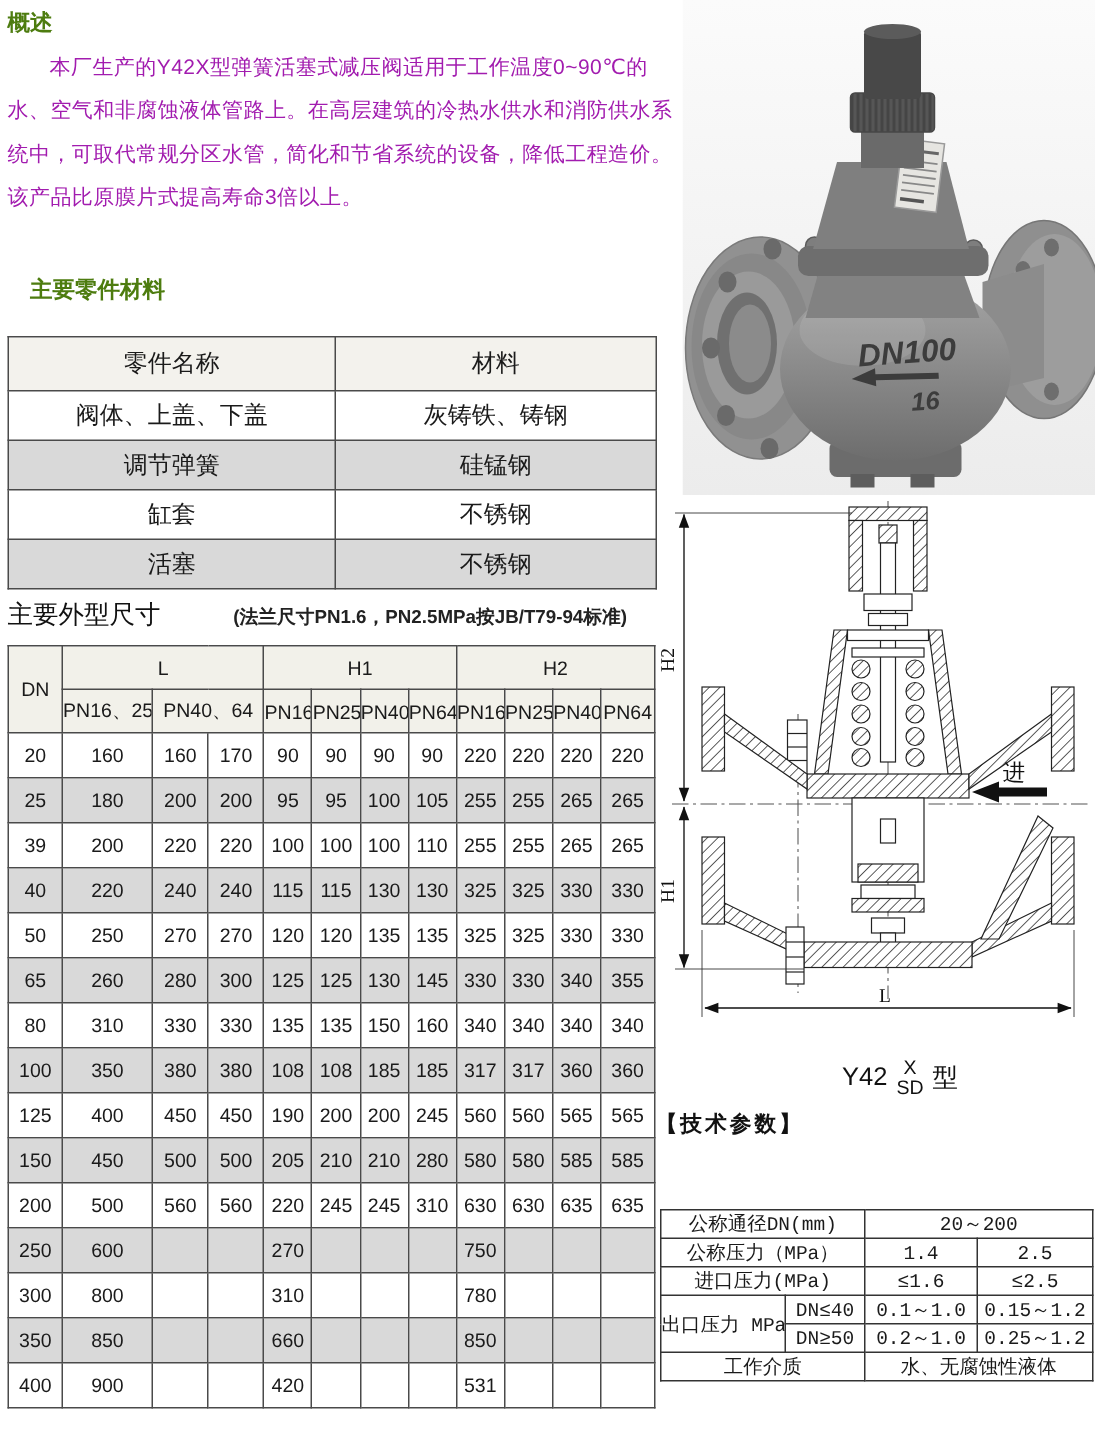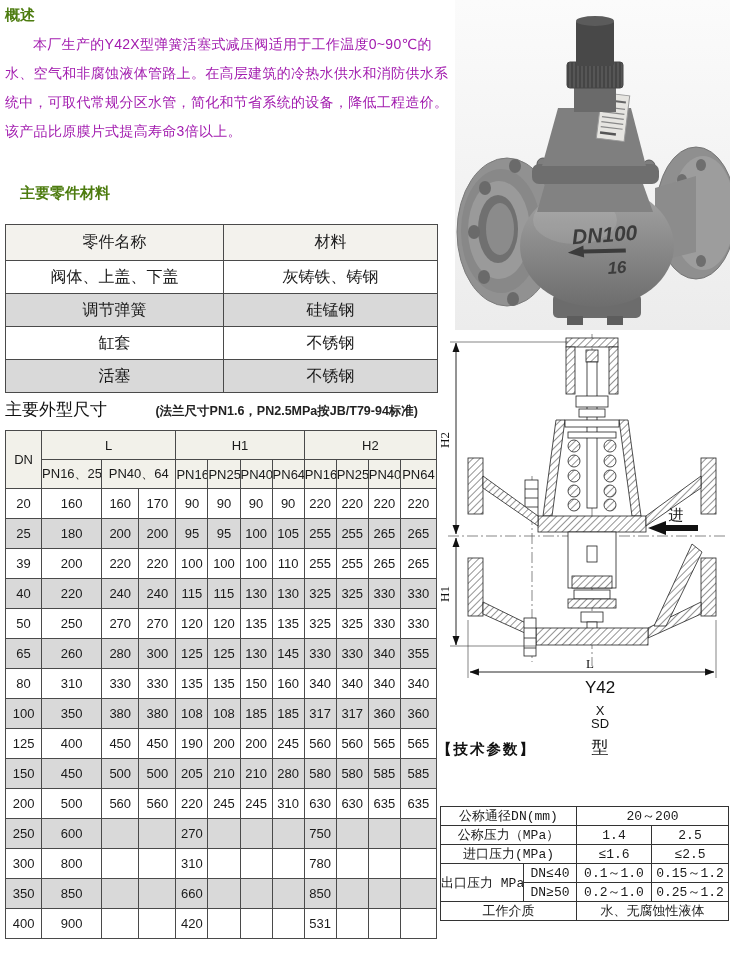--- a/index.html
+++ b/index.html
@@ -40,21 +40,21 @@
           font-family:Liberation Mono, monospace; font-size:13px; }
   .tech th,.tech td { border:1px solid #333; height:18px; background:#fff; font-weight:normal; }
 
   
   .photo { position:absolute; left:455px; top:0; width:275px; height:330px; }
   .drawing { position:absolute; left:440px; top:328px; width:290px; height:365px; }
 
   
   .model { position:absolute; left:520px; top:698px; width:160px; height:40px;
            display:flex; align-items:center; justify-content:center; gap:6px;
-           font-size:17px; color:#111;flex-direction:column; }
+           font-size:17px; color:#111; }
   .model .stack { display:flex; flex-direction:column; align-items:center;
                   font-size:13px; line-height:13px; }
   .cl { stroke:#555; stroke-width:0.7; stroke-dasharray:11 3 2 3; fill:none; }
   .dimln { stroke:#111; stroke-width:0.9; fill:none; }
   .thin { stroke:#333; stroke-width:0.6; fill:none; }
   .dimtxt { font-family:"Liberation Serif","DejaVu Serif",serif; font-size:13px; fill:#111; }
 </style>
 </head>
 <body>
 

